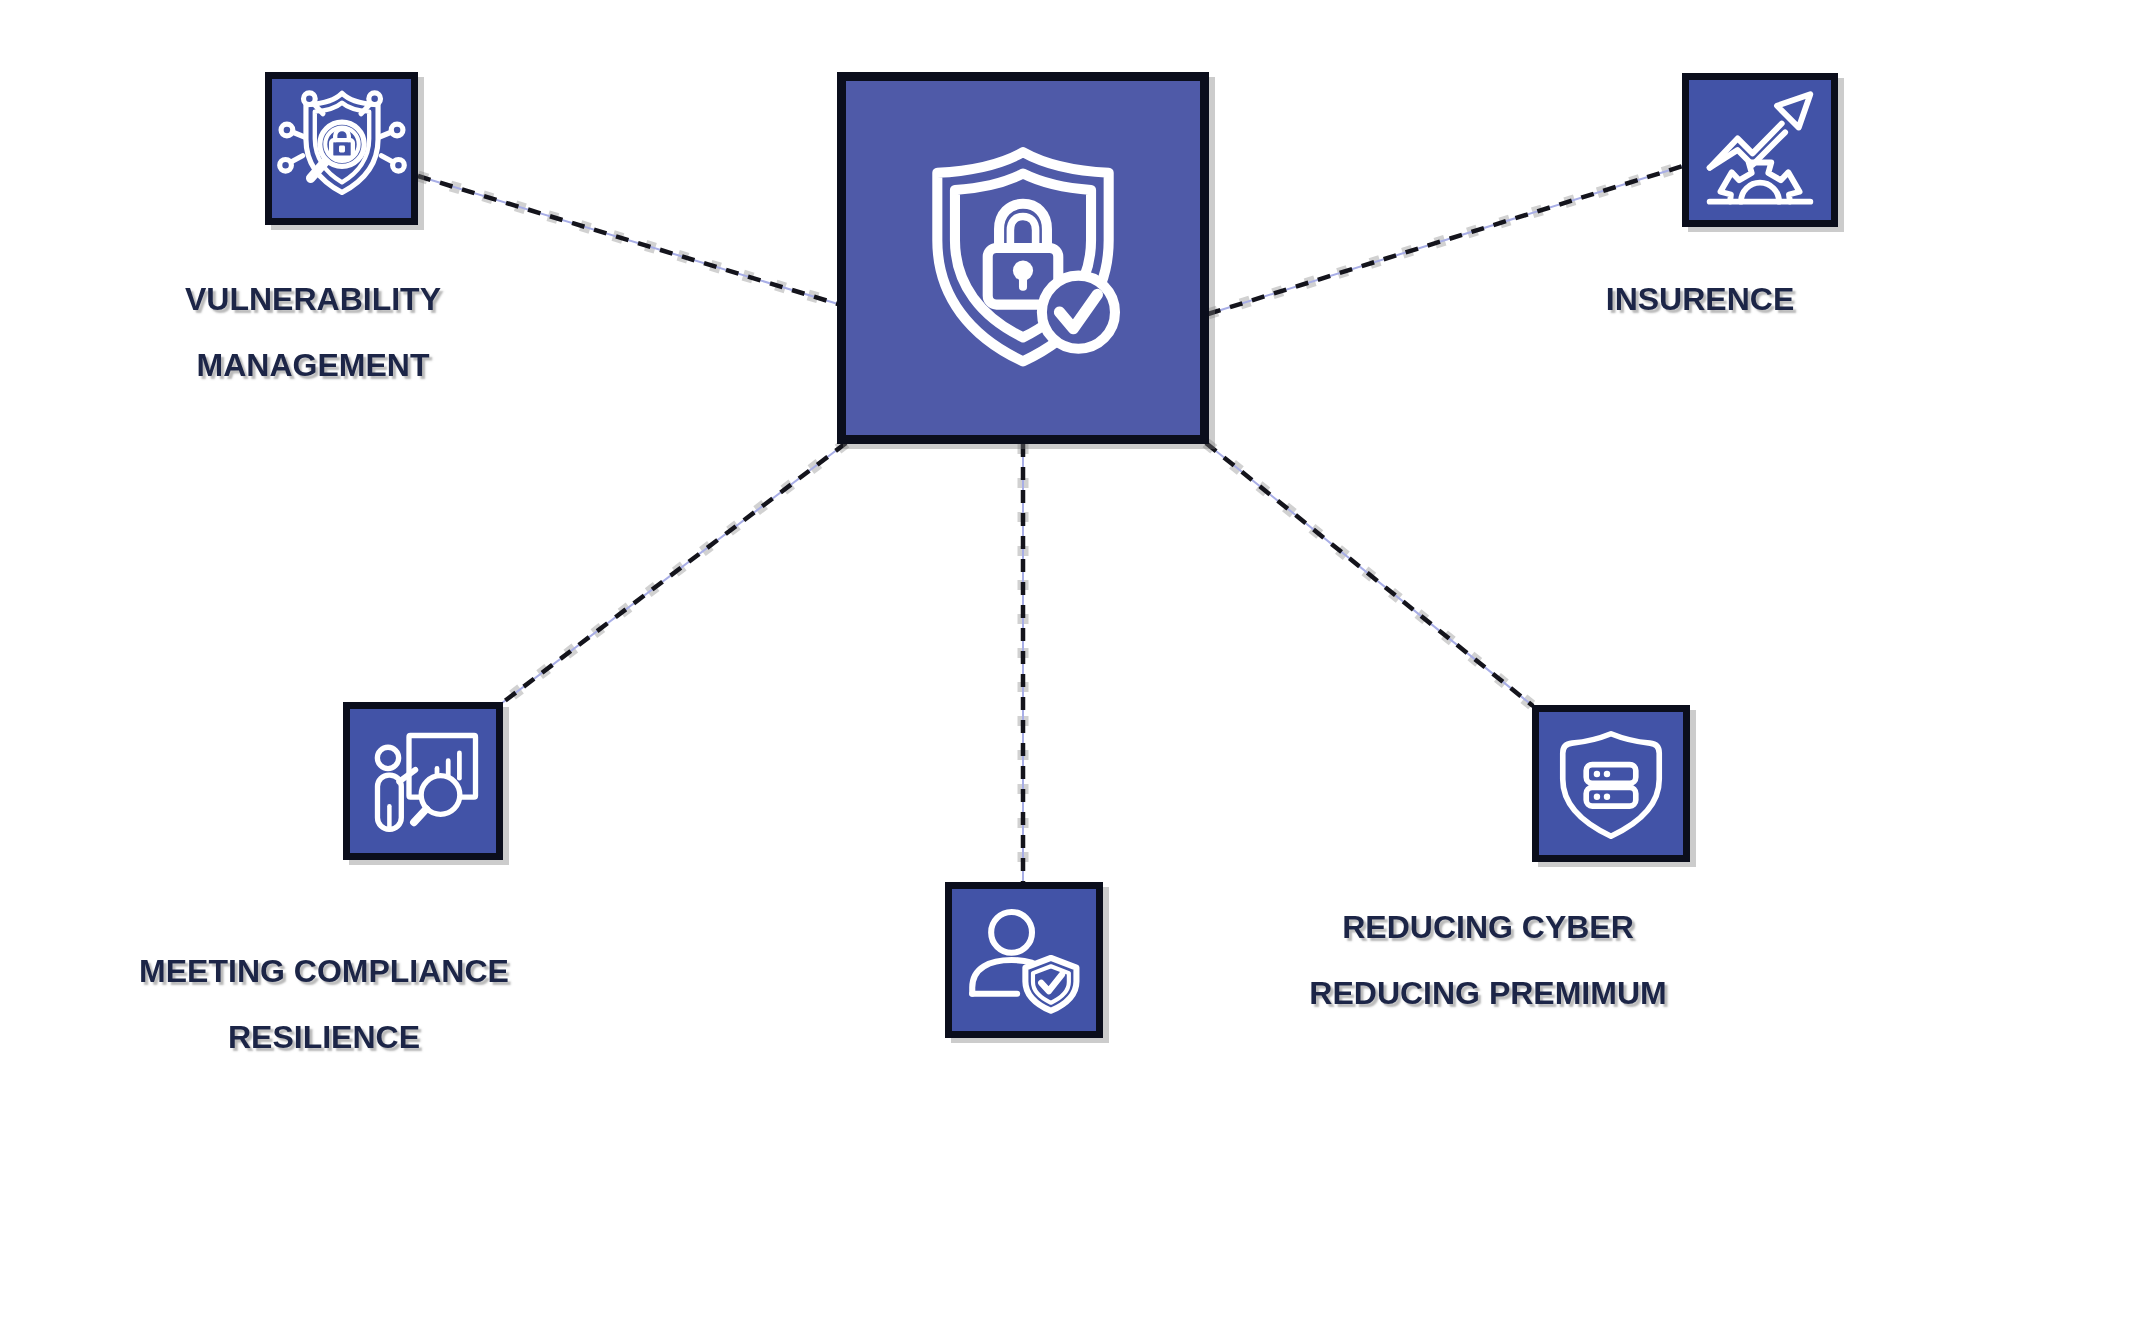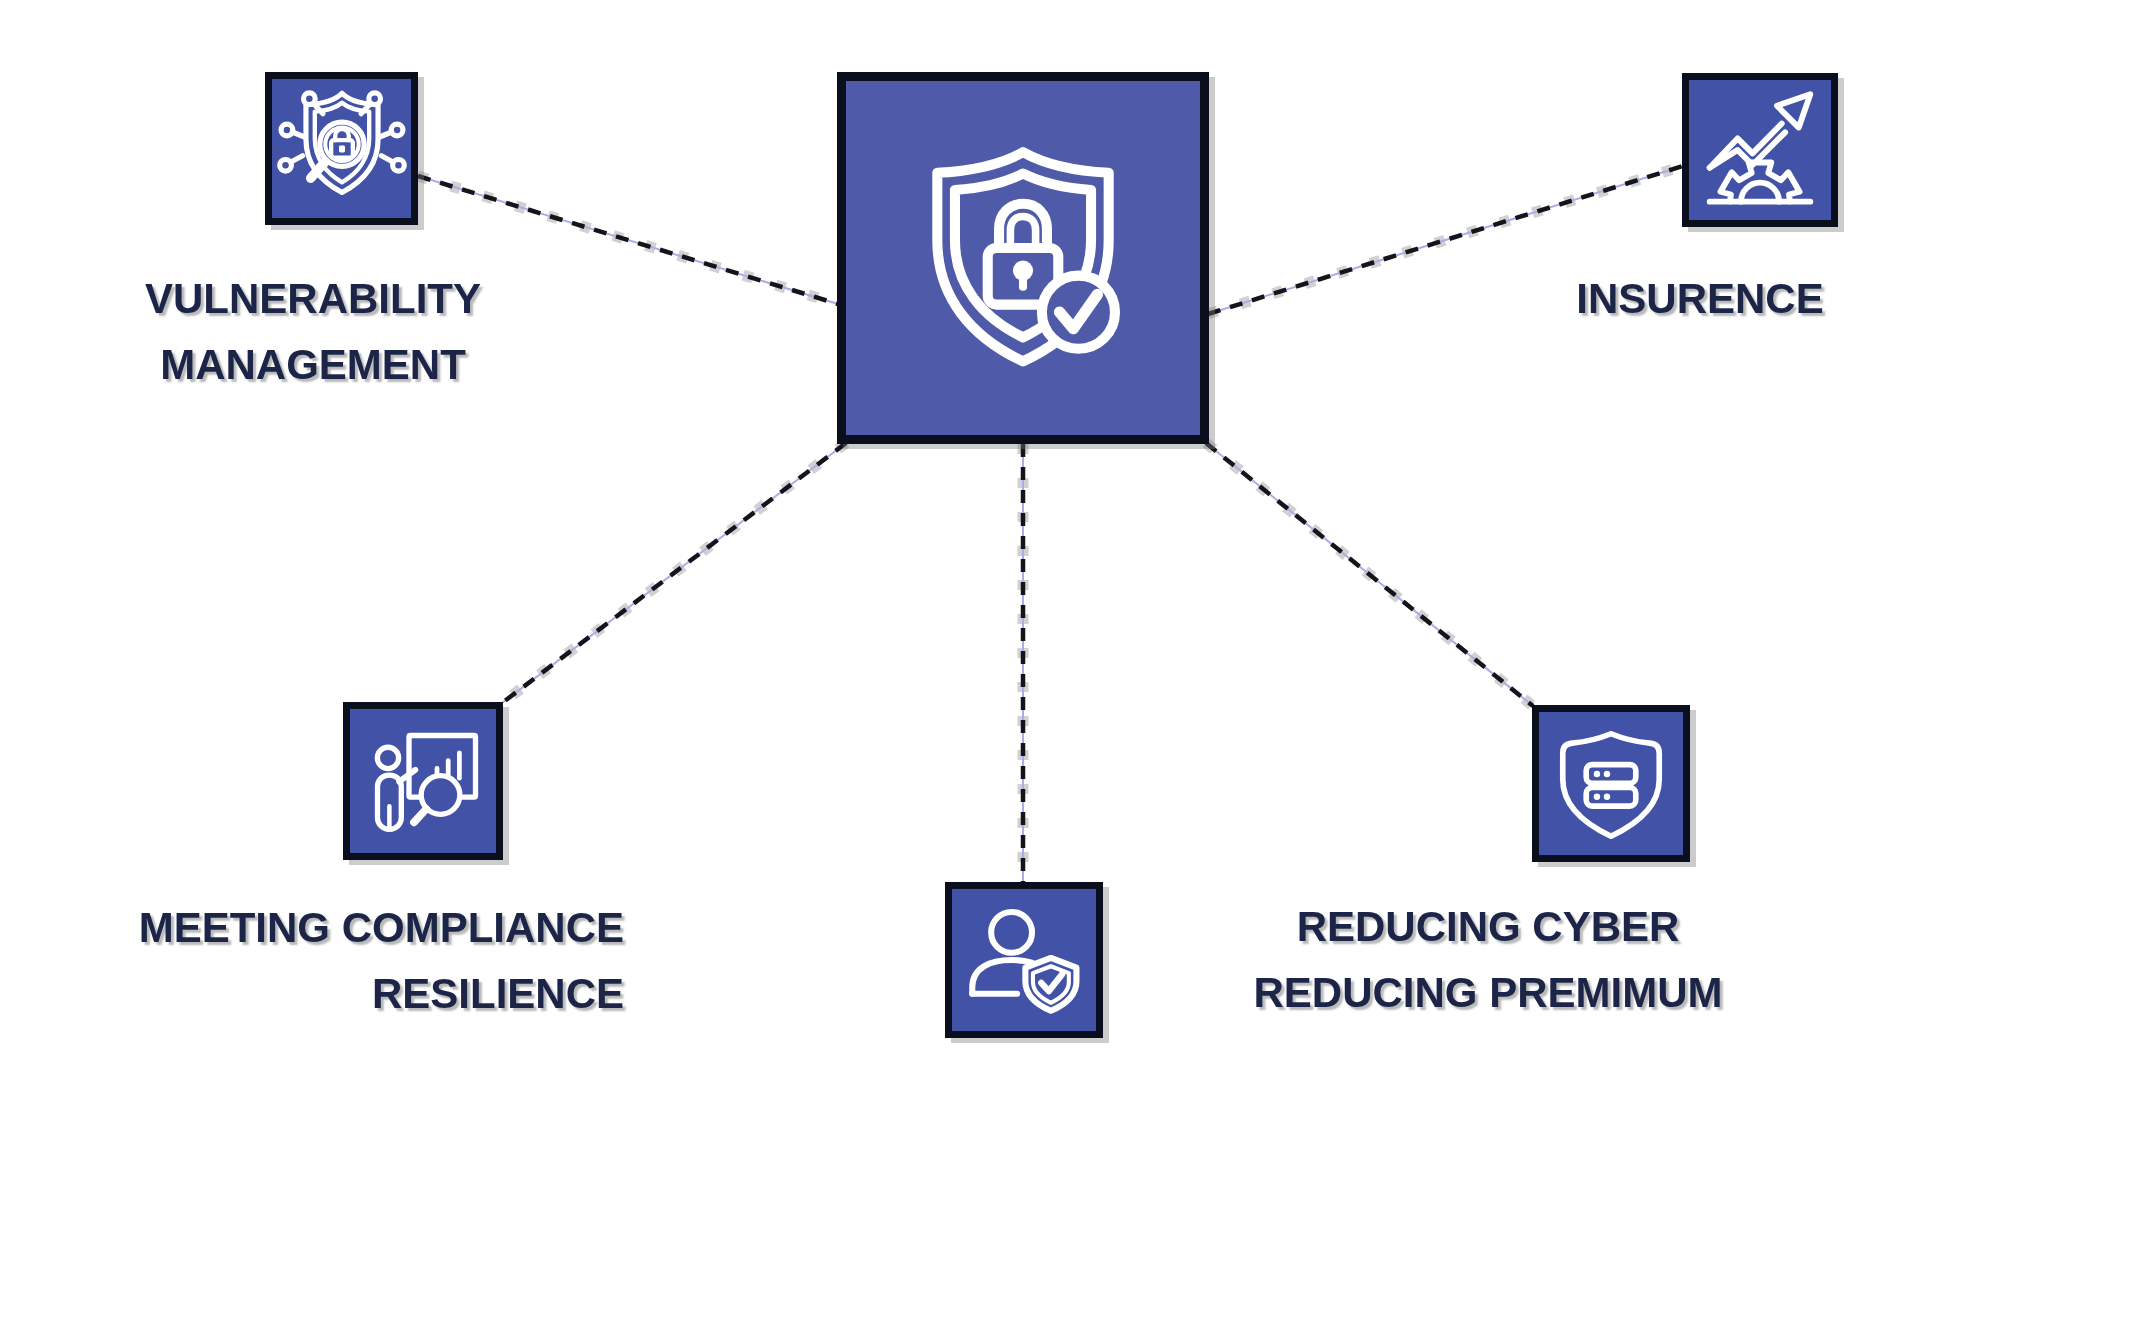--- a/index.html
+++ b/index.html
@@ -14,25 +14,25 @@
   .node svg{display:block;}
   .node svg *{vector-effect:none;}
   .center-node{left:837px;top:72px;width:372px;height:372px;border-width:9px;background:#4f5aa8;}
   .n-vuln{left:265px;top:72px;width:153px;height:153px;}
   .n-resil{left:1682px;top:73px;width:156px;height:154px;}
   .n-comp{left:343px;top:702px;width:160px;height:158px;}
   .n-trust{left:945px;top:882px;width:158px;height:156px;}
   .n-insur{left:1532px;top:705px;width:158px;height:157px;}
   .icon{stroke:#ffffff;fill:none;stroke-linecap:round;stroke-linejoin:round;}
   .label{position:absolute;z-index:3;text-align:center;color:#1c2547;font-weight:bold;
-         font-size:42px;line-height:66px;letter-spacing:0px;
+         font-size:32px;line-height:66px;letter-spacing:0px;
          text-shadow:3px 3px 2px rgba(115,115,115,.5);white-space:nowrap;}
   .l-vuln{left:13px;top:266px;width:600px;}
   .l-resil{left:1350px;top:266px;width:700px;}
-  .l-comp{left:24px;top:895px;width:600px;text-align:right;}
+  .l-comp{left:24px;top:938px;width:600px;}
   .l-trust{left:766px;top:1072px;width:500px;}
   .l-insur{left:1188px;top:894px;width:600px;}
 </style>
 </head>
 <body>
 
 <div class="canvas">
 
   <svg class="connectors" viewBox="0 0 2152 1331" xmlns="http://www.w3.org/2000/svg">
     <g>

